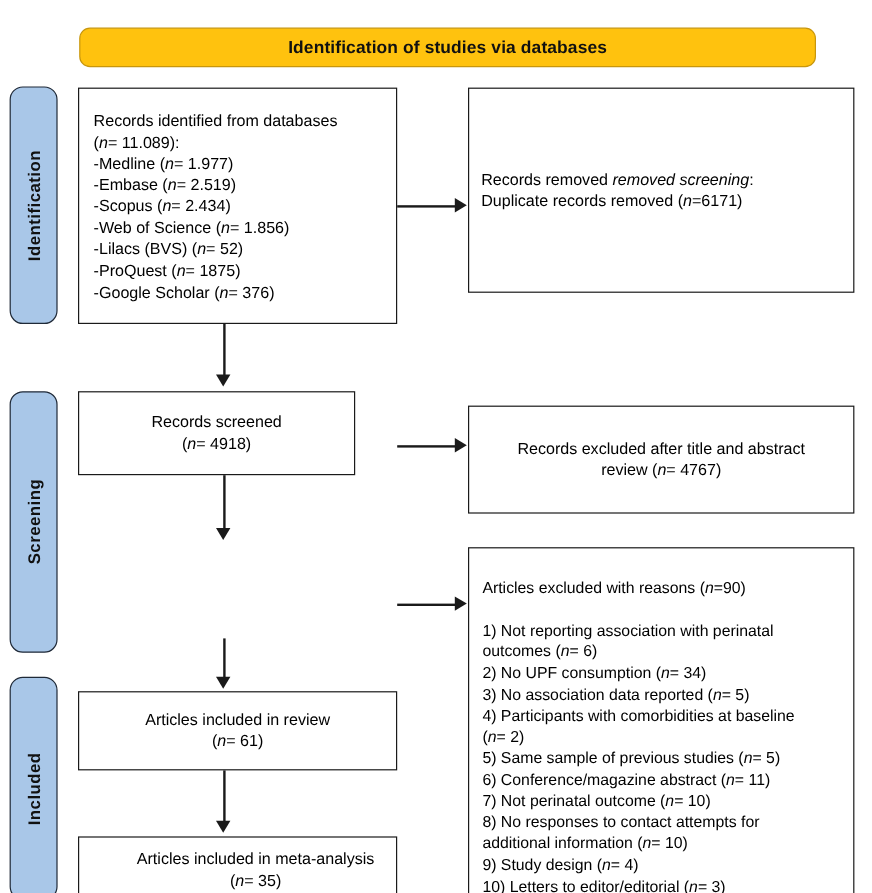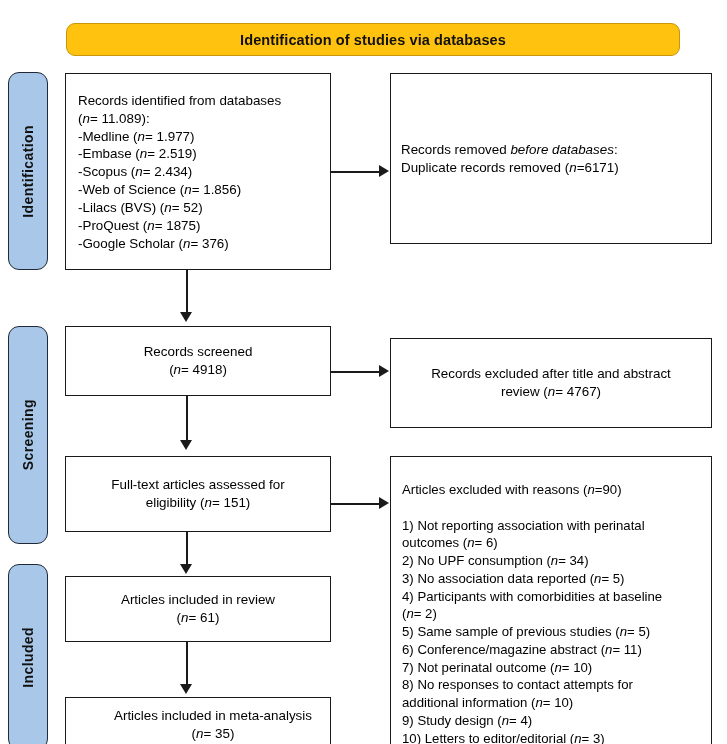--- a/index.html
+++ b/index.html
@@ -135,49 +135,45 @@
 -Medline (<i>n</i>= 1.977)
 -Embase (<i>n</i>= 2.519)
 -Scopus (<i>n</i>= 2.434)
 -Web of Science (<i>n</i>= 1.856)
 -Lilacs (BVS) (<i>n</i>= 52)
 -ProQuest (<i>n</i>= 1875)
 -Google Scholar (<i>n</i>= 376)</div>
   </div>
 
   <div class="box center-v" style="left:390px; top:57px; width:322px; height:171px;">
-    <div class="box-inner lft"><span>Records removed </span><span class="it">before databases</span><span>:</span><br><span>Duplicate records removed (<i>n</i>=6171)</span></div>
+    <div class="box-inner lft"><span>Records removed </span><span class="it">removed screening</span><span>:</span><br><span>Duplicate records removed (<i>n</i>=6171)</span></div>
   </div>
 
   <div class="line-h" style="left:331px; top:155px; width:49px;"></div>
   <div class="arrow-right" style="left:379px; top:149px;"></div>
 
   <div class="line-v" style="left:186px; top:254px; height:44px;"></div>
   <div class="arrow-down" style="left:180px; top:296px;"></div>
 
-  <div class="box center-v" style="left:65px; top:310px; width:266px; height:70px;">
+  <div class="box center-v" style="left:65px; top:310px; width:231px; height:70px;">
     <div class="box-inner ctr">Records screened
 (<i>n</i>= 4918)</div>
   </div>
 
   <div class="box center-v" style="left:390px; top:322px; width:322px; height:90px;">
     <div class="box-inner ctr">Records excluded after title and abstract
 review (<i>n</i>= 4767)</div>
   </div>
 
   <div class="line-h" style="left:331px; top:355px; width:49px;"></div>
   <div class="arrow-right" style="left:379px; top:349px;"></div>
 
   <div class="line-v" style="left:186px; top:380px; height:46px;"></div>
   <div class="arrow-down" style="left:180px; top:424px;"></div>
 
-  <div class="box center-v" style="left:65px; top:440px; width:266px; height:76px;">
-    <div class="box-inner ctr">Full-text articles assessed for
-eligibility (<i>n</i>= 151)</div>
-  </div>
 
   <div class="box" style="left:390px; top:440px; width:322px; height:308px; padding:24px 11px;">
     <div class="box-inner lft" style="font-size:13.2px; line-height:1.345;">Articles excluded with reasons (<i>n</i>=90)
 
 1) Not reporting association with perinatal
 outcomes (<i>n</i>= 6)
 2) No UPF consumption (<i>n</i>= 34)
 3) No association data reported (<i>n</i>= 5)
 4) Participants with comorbidities at baseline
 (<i>n</i>= 2)

